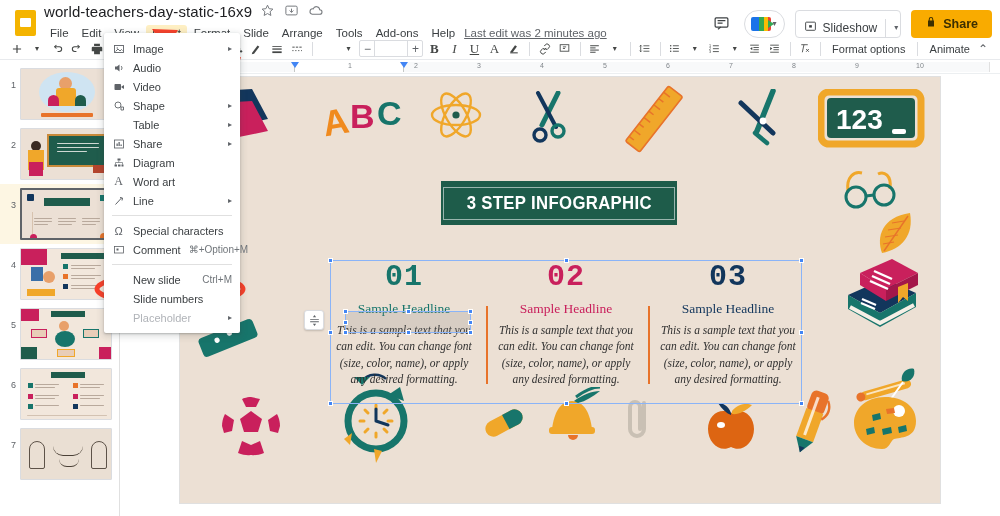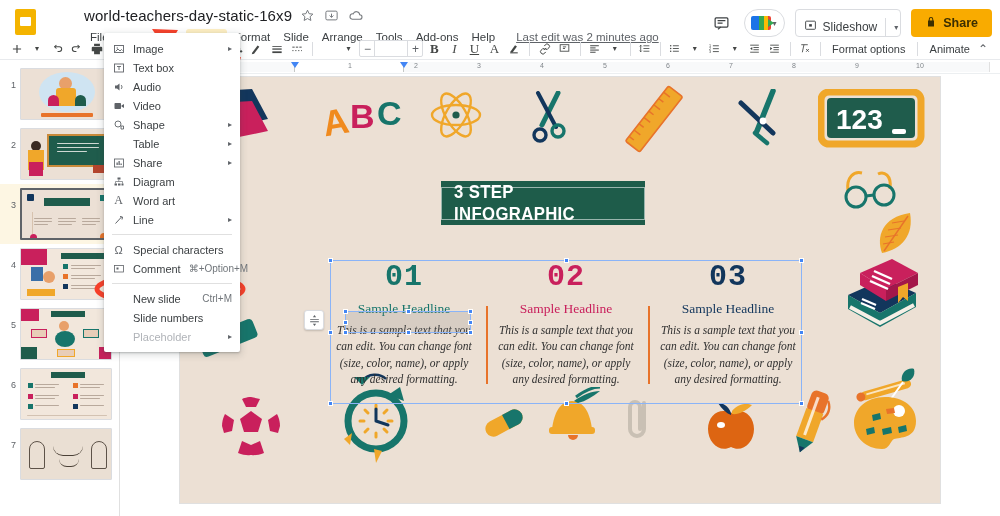--- a/index.html
+++ b/index.html
@@ -6,32 +6,32 @@
   html,body { width:1000px; height:516px; overflow:hidden; }
   body {
     font-family: "Liberation Sans", sans-serif;
     background:#ffffff;
     font-size:12px;
     color:#202124;
     position:relative;
   }
 
   
-  #topbar { height:38px; display:flex; align-items:flex-start; padding:5px 8px 0 8px; position:relative;gap:40px; }
+  #topbar { height:38px; display:flex; align-items:center; padding:5px 8px 0 8px; position:relative; }
   #doc-logo { width:26px; height:30px; margin:2px 6px 0 4px; display:flex; align-items:center; justify-content:center; }
   #doc-logo .sheet { width:21px; height:26px; background:#f4b400; border-radius:2px; position:relative; }
   #doc-logo .sheet:after { content:""; position:absolute; left:5px; top:8px; width:11px; height:9px; background:#fff; border-radius:1px; }
   #title-zone { flex:1; }
   #title-row { display:flex; align-items:center; gap:8px; height:21px; }
   #doc-title { font-size:15px; color:#202124; letter-spacing:.1px; }
   .title-ic { width:16px; height:16px; color:#5f6368; opacity:.85; display:inline-block; }
   #menubar { display:flex; align-items:center; gap:1px; height:20px; margin-top:1px; }
   .menu-item { font-size:11.5px; color:#3c4043; padding:2px 6px; border-radius:3px; cursor:default; white-space:nowrap; }
   .menu-item.active { background:#feefc3; }
-  #last-edit { font-size:11.5px; color:#5f6368; text-decoration:underline; margin-left:14px; white-space:nowrap; }
+  #last-edit { font-size:11.5px; color:#5f6368; text-decoration:underline; margin-left:2px; white-space:nowrap; }
   #top-right { display:flex; align-items:center; gap:10px; padding-top:4px; }
   #comment-btn { width:24px; height:24px; display:flex; align-items:center; justify-content:center; }
   #meet-pill { display:flex; align-items:center; gap:2px; border:1px solid #dadce0; border-radius:14px; height:28px; padding:0 7px 0 6px; }
   #meet-cam { width:20px; height:14px; background:linear-gradient(90deg,#1a73e8 0 42%, #34a853 42% 66%, #fbbc04 66% 84%, #ea4335 84% 100%); border-radius:2px; position:relative; }
   #meet-cam:after { content:""; position:absolute; right:-3px; top:3px; border-left:6px solid #34a853; border-top:4px solid transparent; border-bottom:4px solid transparent; }
   #slideshow-btn { display:flex; align-items:center; border:1px solid #dadce0; border-radius:4px; height:28px; padding:8px 2px 0 8px; gap:6px; font-size:12px; color:#3c4043; }
   #slideshow-btn .sep { width:1px; height:18px; background:#dadce0; margin:0 2px; }
   #share-btn { display:flex; align-items:center; gap:6px; background:#f9ab00; color:#3c2f00; font-size:12.5px; font-weight:bold; height:28px; padding:0 14px; border-radius:4px; }
 
   
@@ -64,21 +64,21 @@
   .rmark { position:absolute; top:2px; font-size:7px; color:#80868b; }
   .rhandle { position:absolute; width:0; height:0; border-left:4px solid transparent; border-right:4px solid transparent; border-top:6px solid #4285f4; top:2px; }
 
   #slide-wrap { position:absolute; top:14px; left:0; right:0; bottom:0; background:#fff; display:flex; align-items:flex-start; justify-content:center; }
   #slide { position:relative; width:760px; height:426px; margin-top:3px; background:#ece0d4; box-shadow:0 0 0 1px #e0e0e0; overflow:hidden; }
 
   
   .art { position:absolute; }
 
   
-  #banner { position:absolute; left:261px; top:104px; width:204px; height:44px; background:#1e5c4a; display:flex; align-items:center; justify-content:center; }
+  #banner { position:absolute; left:261px; top:104px; width:236px; height:44px; background:#1e5c4a; display:flex; align-items:center; justify-content:center; }
   #banner-inner { border:1.5px solid rgba(255,255,255,.55); width:232px; height:33px; display:flex; align-items:center; justify-content:center; }
   #banner-text { color:#fff; font-family:"Liberation Sans", sans-serif; font-weight:bold; font-size:19px; letter-spacing:.4px; transform:scaleX(.88); }
 
   
   #columns { position:absolute; left:151px; top:185px; width:470px; height:140px; }
   .col { position:absolute; width:146px; text-align:center; }
   .col-num { font-family:Liberation Mono, monospace; font-size:30px; font-weight:bold; line-height:1; letter-spacing:1px; }
   .col-head { font-family:"Liberation Serif", serif; font-size:13.5px; margin-top:9px; }
   .col-body { font-family:"Liberation Serif", serif; font-style:italic; font-size:11.5px; line-height:1.42; color:#2f2f2f; margin-top:5px; }
   .divider { position:absolute; width:2px; height:78px; background:#e8732a; top:44px; }
@@ -758,29 +758,20 @@
           <rect x="3" y="5" width="18" height="14"></rect>
           <circle cx="8.5" cy="10" r="1.3" fill="#5f6368" stroke="none"></circle>
           <path d="M5 17l5-5 4 4 3-3 2 2"></path>
         </svg>
       </span>
     <span class="mi-lbl">Image</span>
     <span class="mi-arrow">▸</span>
   </div>
   <div class="mi">
     <span class="mi-ic">
-        <svg viewBox="0 0 24 24" width="12" height="12" fill="none" stroke="#5f6368" stroke-width="1.8">
-          <rect x="3" y="4" width="18" height="16"></rect>
-          <path d="M8 9h8M12 9v7"></path>
-        </svg>
-      </span>
-    <span class="mi-lbl">Text box</span>
-  </div>
-  <div class="mi">
-    <span class="mi-ic">
         <svg viewBox="0 0 24 24" width="12" height="12" fill="#5f6368">
           <path d="M4 9h4l5-4v14l-5-4H4z"></path>
           <path d="M16 8a5 5 0 010 8" fill="none" stroke="#5f6368" stroke-width="1.8"></path>
         </svg>
       </span>
     <span class="mi-lbl">Audio</span>
   </div>
   <div class="mi">
     <span class="mi-ic">
         <svg viewBox="0 0 24 24" width="12" height="12" fill="#5f6368">

